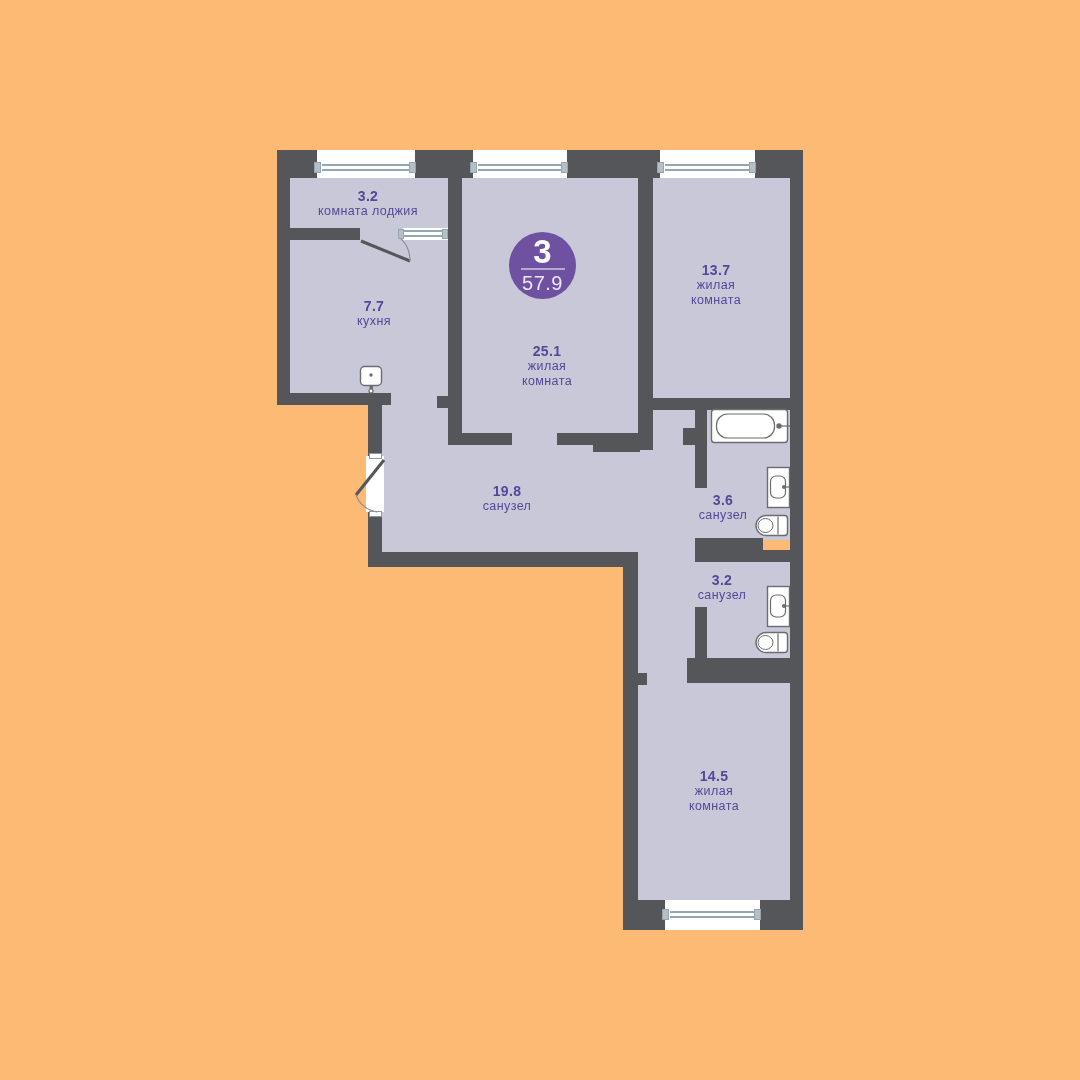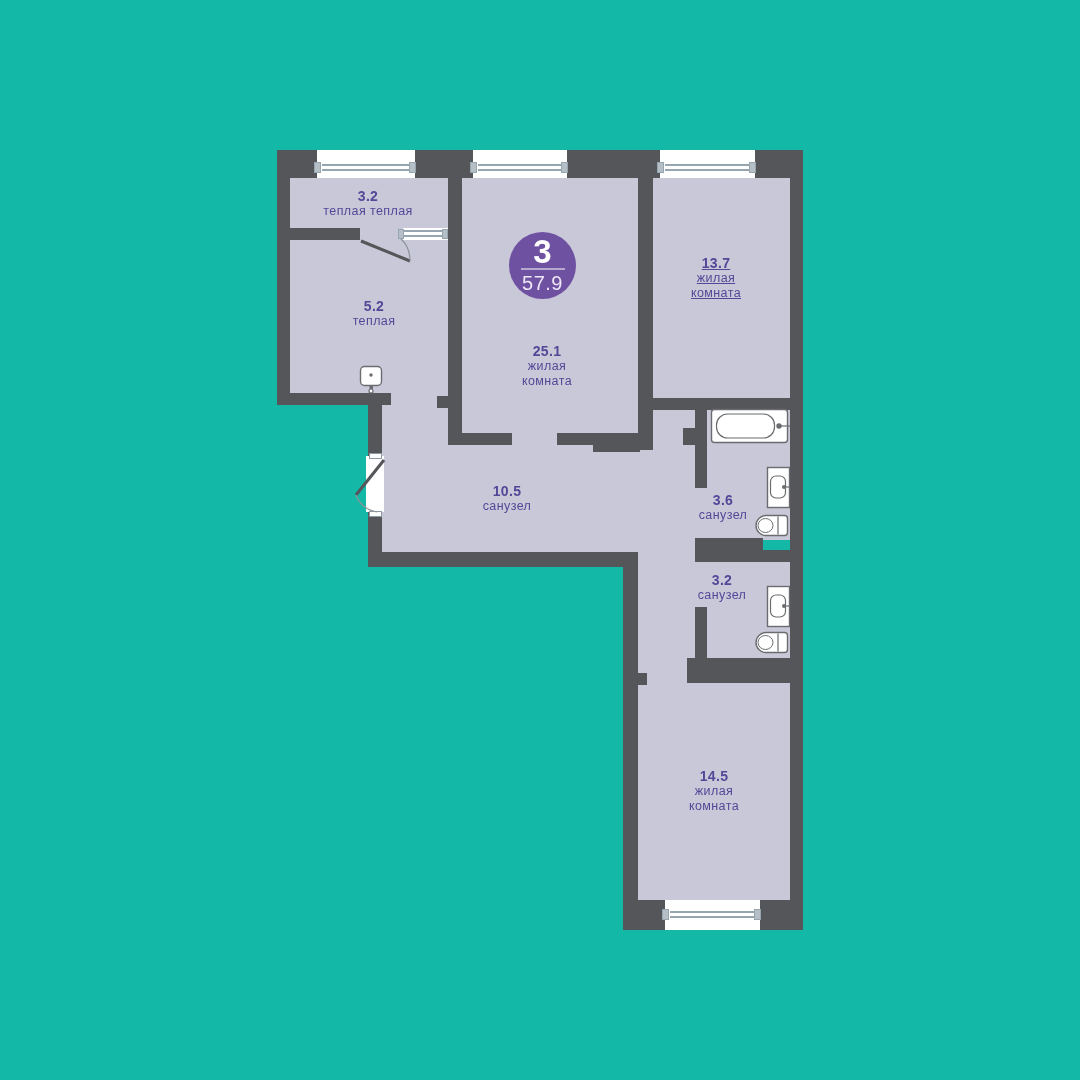--- a/index.html
+++ b/index.html
@@ -1,20 +1,20 @@
 <!DOCTYPE html>
 <html style="--wall: #54565a; --room: #c9c8d8; --accent: #6f51a1; --ink: #524897; --window: #96a6b0; --fixture: #6a6c70;"><head>
 <meta charset="utf-8">
 <style>
   :root{
     --wall:#54565a; --room:#c9c8d8; --accent:#6f51a1; --ink:#524897;
     --window:#96a6b0; --fixture:#6a6c70;
   }
   html,body{margin:0;padding:0;background:#ffffff;}
-  .canvas{position:relative;width:1080px;height:1080px;background:#14b8a6;overflow:hidden;
+  .canvas{position:relative;width:1080px;height:1080px;background:#fdba74;overflow:hidden;
           font-family:"Liberation Sans",sans-serif;}
   .r{position:absolute;background:var(--room);}
   .w{position:absolute;background:var(--wall);}
   .win{position:absolute;background:#ffffff;}
   .win-line{position:absolute;height:7px;box-sizing:border-box;background:#ffffff;
             border-top:2px solid var(--window);border-bottom:2px solid var(--window);}
   .win-cap{position:absolute;width:7px;height:11px;background:#b6bec6;border:1px solid var(--window);box-sizing:border-box;}
   .door-open{position:absolute;background:#ffffff;}
   .door-cap{position:absolute;width:13px;height:6px;background:#ffffff;border:1px solid #8d9aa4;box-sizing:border-box;}
   .overlay{position:absolute;left:0;top:0;pointer-events:none;}
@@ -145,42 +145,42 @@
 
     <g>
       <path d="M766 632.5 h18.5 q3 0 3 3 v14 q0 3 -3 3 H766 a10 10 0 0 1 0 -20 Z" fill="#ffffff" stroke="#6a6c70" stroke-width="1.4"></path>
       <ellipse cx="765.5" cy="642.5" rx="7.5" ry="7" fill="none" stroke="#6a6c70" stroke-width="1"></ellipse>
       <line x1="778" y1="633.5" x2="778" y2="651.5" stroke="#6a6c70" stroke-width="1.2"></line>
     </g>
   </svg>
 
   <div class="room-label" style="left:368px;top:188px;">
     <div class="area">3.2</div>
-    <div class="rname">теплая теплая</div>
+    <div class="rname">комната лоджия</div>
   </div>
 
   <div class="room-label" style="left:374px;top:298px;">
-    <div class="area">5.2</div>
-    <div class="rname">теплая</div>
+    <div class="area">7.7</div>
+    <div class="rname">кухня</div>
   </div>
 
   <div class="room-label" style="left:547px;top:343px;">
     <div class="area">25.1</div>
     <div class="rname">жилая</div>
     <div class="rname">комната</div>
   </div>
 
-  <div class="room-label" style="left:716px;top:255px;text-decoration:underline;">
+  <div class="room-label" style="left:716px;top:262px;">
     <div class="area">13.7</div>
     <div class="rname">жилая</div>
     <div class="rname">комната</div>
   </div>
 
   <div class="room-label" style="left:507px;top:483px;">
-    <div class="area">10.5</div>
+    <div class="area">19.8</div>
     <div class="rname">санузел</div>
   </div>
 
   <div class="room-label" style="left:723px;top:492px;">
     <div class="area">3.6</div>
     <div class="rname">санузел</div>
   </div>
 
   <div class="room-label" style="left:722px;top:572px;">
     <div class="area">3.2</div>

